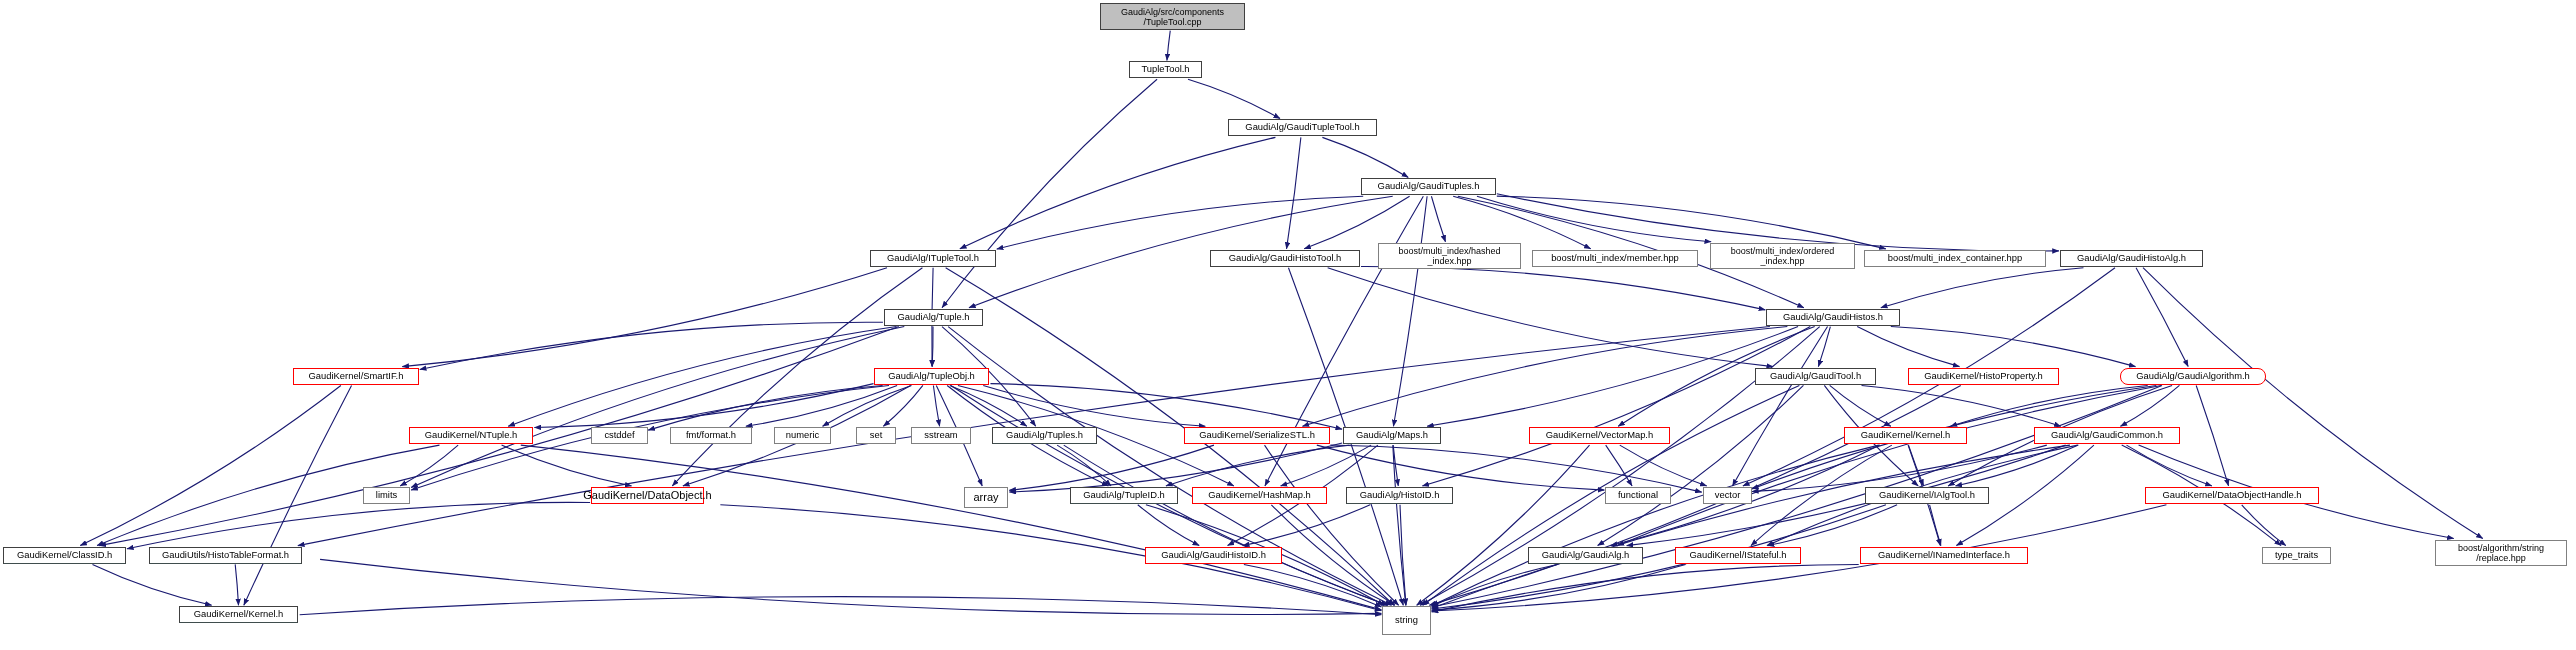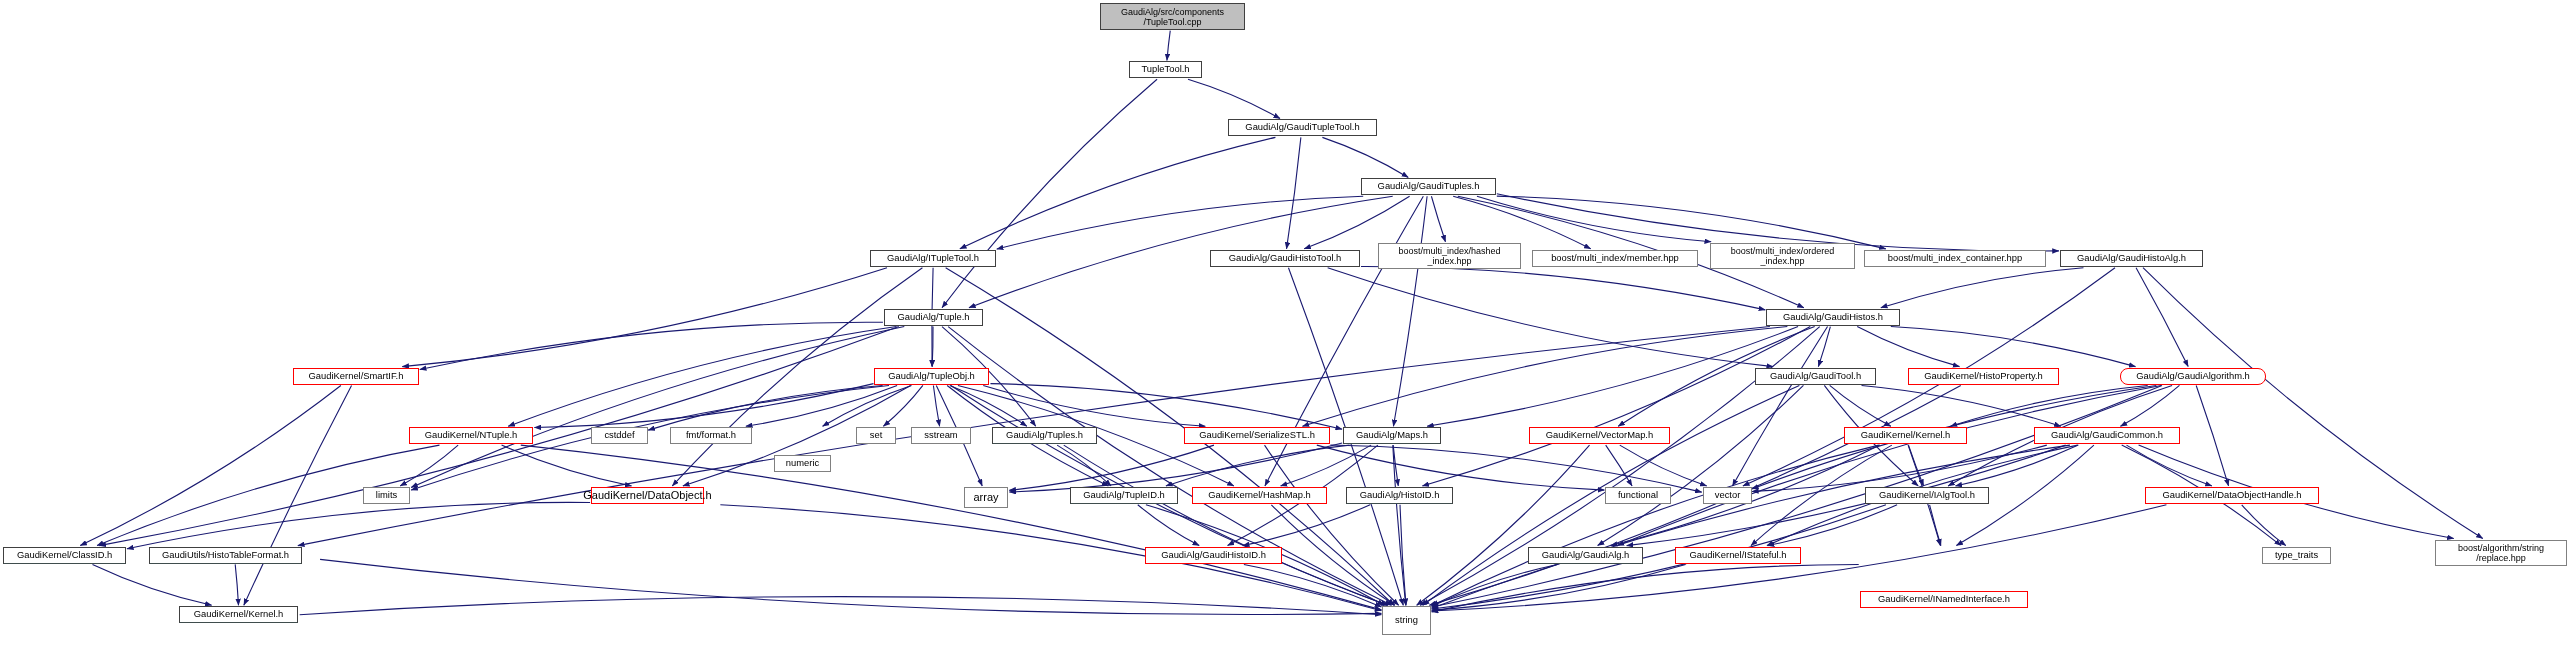--- a/index.html
+++ b/index.html
@@ -214,21 +214,21 @@
       <div class="node hdr" style="left: 884px; top: 309px; width: 99px; height: 17.3px; font-size: 9.4px;">GaudiAlg/Tuple.h</div>
       <div class="node hdr" style="left: 1766px; top: 309px; width: 134px; height: 17.3px; font-size: 9.4px; text-align: right;">GaudiAlg/GaudiHistos.h</div>
       <div class="node red" style="left: 293px; top: 368px; width: 126px; height: 17.3px; font-size: 9.4px;">GaudiKernel/SmartIF.h</div>
       <div class="node red" style="left: 874px; top: 368px; width: 115px; height: 17.3px; font-size: 9.4px;">GaudiAlg/TupleObj.h</div>
       <div class="node hdr" style="left: 1755px; top: 368px; width: 121px; height: 17.3px; font-size: 9.4px;">GaudiAlg/GaudiTool.h</div>
       <div class="node red" style="left: 1908px; top: 368px; width: 151px; height: 17.3px; font-size: 9.4px;">GaudiKernel/HistoProperty.h</div>
       <div class="node red" style="left: 2120px; top: 368px; width: 146px; height: 17.3px; font-size: 9.4px; border-radius: 8px;">GaudiAlg/GaudiAlgorithm.h</div>
       <div class="node red" style="left: 409px; top: 427px; width: 124px; height: 17.3px; font-size: 9.4px;">GaudiKernel/NTuple.h</div>
       <div class="node sys" style="left: 591px; top: 427px; width: 57px; height: 17.3px; font-size: 9.4px;">cstddef</div>
       <div class="node sys" style="left: 670px; top: 427px; width: 82px; height: 17.3px; font-size: 9.4px;">fmt/format.h</div>
-      <div class="node sys" style="left: 774px; top: 427px; width: 57px; height: 17.3px; font-size: 9.4px; margin-top: 28px;">numeric</div>
+      <div class="node sys" style="left: 774px; top: 427px; width: 57px; height: 17.3px; font-size: 9.4px;">numeric</div>
       <div class="node sys" style="left: 856px; top: 427px; width: 36px; height: 17.3px; font-size: 9.4px;">set</div>
       <div class="node sys" style="left: 911px; top: 427px; width: 60px; height: 17.3px; font-size: 9.4px;">sstream</div>
       <div class="node hdr thickbase" style="left: 992px; top: 427px; width: 105px; height: 17.3px; font-size: 9.4px;">GaudiAlg/Tuples.h</div>
       <div class="node red" style="left: 1184px; top: 427px; width: 146px; height: 17.3px; font-size: 9.4px;">GaudiKernel/SerializeSTL.h</div>
       <div class="node hdr thickbase" style="left: 1343px; top: 427px; width: 98px; height: 17.3px; font-size: 9.4px;">GaudiAlg/Maps.h</div>
       <div class="node red" style="left: 1529px; top: 427px; width: 141px; height: 17.3px; font-size: 9.4px;">GaudiKernel/VectorMap.h</div>
       <div class="node red" style="left: 1844px; top: 427px; width: 123px; height: 17.3px; font-size: 9.4px;">GaudiKernel/Kernel.h</div>
       <div class="node red" style="left: 2034px; top: 427px; width: 146px; height: 17.3px; font-size: 9.4px;">GaudiAlg/GaudiCommon.h</div>
       <div class="node sys" style="left: 363px; top: 487px; width: 47px; height: 17.3px; font-size: 9.4px;">limits</div>
       <div class="node red" style="left: 591px; top: 487px; width: 113px; height: 17.3px; font-size: 11px;">GaudiKernel/DataObject.h</div>
@@ -238,21 +238,21 @@
       <div class="node hdr thickbase" style="left: 1346px; top: 487px; width: 107px; height: 17.3px; font-size: 9.4px;">GaudiAlg/HistoID.h</div>
       <div class="node sys" style="left: 1605px; top: 487px; width: 66px; height: 17.3px; font-size: 9.4px;">functional</div>
       <div class="node sys" style="left: 1703px; top: 487px; width: 49px; height: 17.3px; font-size: 9.4px;">vector</div>
       <div class="node hdr" style="left: 1865px; top: 487px; width: 124px; height: 17.3px; font-size: 9.4px;">GaudiKernel/IAlgTool.h</div>
       <div class="node red" style="left: 2145px; top: 487px; width: 174px; height: 17.3px; font-size: 9.4px;">GaudiKernel/DataObjectHandle.h</div>
       <div class="node hdr thickbase" style="left: 3.1px; top: 547px; width: 123px; height: 17.3px; font-size: 9.4px;">GaudiKernel/ClassID.h</div>
       <div class="node hdr thickbase" style="left: 149px; top: 547px; width: 153px; height: 17.3px; font-size: 9.4px;">GaudiUtils/HistoTableFormat.h</div>
       <div class="node red" style="left: 1145px; top: 547px; width: 137px; height: 17.3px; font-size: 9.4px;">GaudiAlg/GaudiHistoID.h</div>
       <div class="node hdr thickbase" style="left: 1528px; top: 547px; width: 115px; height: 17.3px; font-size: 9.4px;">GaudiAlg/GaudiAlg.h</div>
       <div class="node red" style="left: 1675px; top: 547px; width: 126px; height: 17.3px; font-size: 9.4px;">GaudiKernel/IStateful.h</div>
-      <div class="node red" style="left: 1860px; top: 547px; width: 168px; height: 17.3px; font-size: 9.4px; margin-top: 44px;">GaudiKernel/INamedInterface.h</div>
+      <div class="node red" style="left: 1860px; top: 547px; width: 168px; height: 17.3px; font-size: 9.4px;">GaudiKernel/INamedInterface.h</div>
       <div class="node sys" style="left: 2262px; top: 547px; width: 69px; height: 17.3px; font-size: 9.4px;">type_traits</div>
       <div class="node sys" style="left: 2435px; top: 540px; width: 132px; height: 26px; font-size: 9px; text-align: center;">boost/algorithm/string
 /replace.hpp</div>
       <div class="node hdr thickbase" style="left: 179px; top: 606px; width: 119px; height: 17.3px; font-size: 9.4px;">GaudiKernel/Kernel.h</div>
       <div class="node sys" style="left: 1382px; top: 606px; width: 49px; height: 29px; font-size: 9.4px;">string</div>
     </div>
 </div>
 
 
 </body></html>

